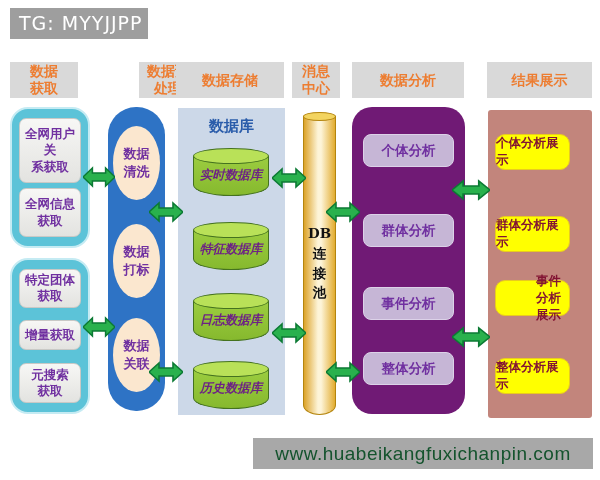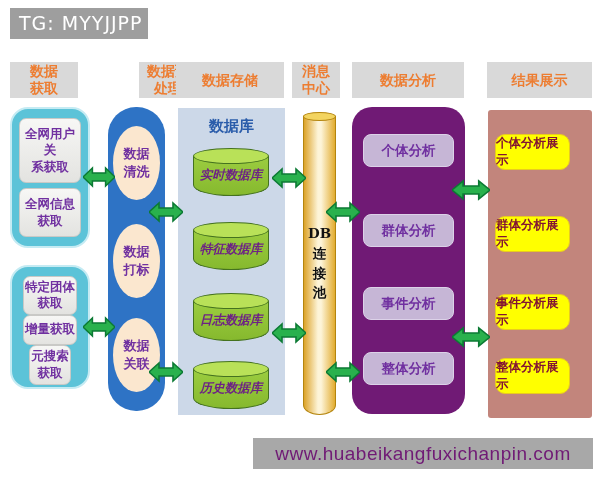--- a/index.html
+++ b/index.html
@@ -30,21 +30,21 @@
   .h-ana { left:352px; width:112px; }
   .h-dis { left:487px; width:105px; }
 
   
   .acq-group {
     position:absolute; left:10px; width:80px; background:#5cc3d8;
     border:2px solid #c5ebf3; border-radius:18px;
     display:flex; flex-direction:column; padding:9px 7px;
   }
   .acq-g1 { top:107px; height:141px; gap:5px; }
-  .acq-g2 { top:265px; height:124px; justify-content:space-between;align-items:center; }
+  .acq-g2 { top:258px; height:156px; justify-content:space-between; }
   .acq-item {
     background:linear-gradient(#f7f7f5,#e3e3e0); border:1px solid #c9c9c6;
     border-radius:7px; color:#7030a0; font-weight:bold; font-size:12.5px;
     line-height:1.3; display:flex; align-items:center; justify-content:center;
     text-align:center; white-space:pre-line; flex:1 1 auto; padding:2px 1px;
   }
   .acq-g2 .acq-item { flex:0 0 auto; }
   .acq-g2 .acq-item:nth-child(1) { min-height:38px; }
   .acq-g2 .acq-item:nth-child(2) { min-height:30px; }
   .acq-g2 .acq-item:nth-child(3) { min-height:40px; }
@@ -127,30 +127,30 @@
   .dis-panel {
     position:absolute; left:488px; top:110px; width:104px; height:308px;
     background:#c2857c; border-radius:3px;
   }
   .dis-item {
     position:absolute; left:7px; width:75px; height:36px;
     background:#ffff00; border:1.5px solid #e9cb1e; border-radius:10px;
     color:#821433; font-weight:bold; font-size:12.5px;
     display:flex; align-items:center; justify-content:center;
   }
-  .di1 { top:24px; } .di2 { top:106px; } .di3 { top:184px; } .di4 { top:248px; }
+  .di1 { top:24px; } .di2 { top:106px; } .di3 { top:170px;padding-left:40px; } .di4 { top:248px; }
 
   
   .arrow { position:absolute; height:24px; }
   .arrow svg { width:100%; height:100%; display:block; }
 
   
   .footer-bar {
     position:absolute; left:253px; top:438px; width:340px; height:31px;
-    background:#a8a8a8; color:#701a75; font-size:19px;
+    background:#a8a8a8; color:#14532d; font-size:19px;
     font-family:"Liberation Sans", sans-serif;
     display:flex; align-items:center; justify-content:center;
     letter-spacing:0.5px;
   }
 </style>
 </head>
 <body>
 
 <div class="canvas">
 

